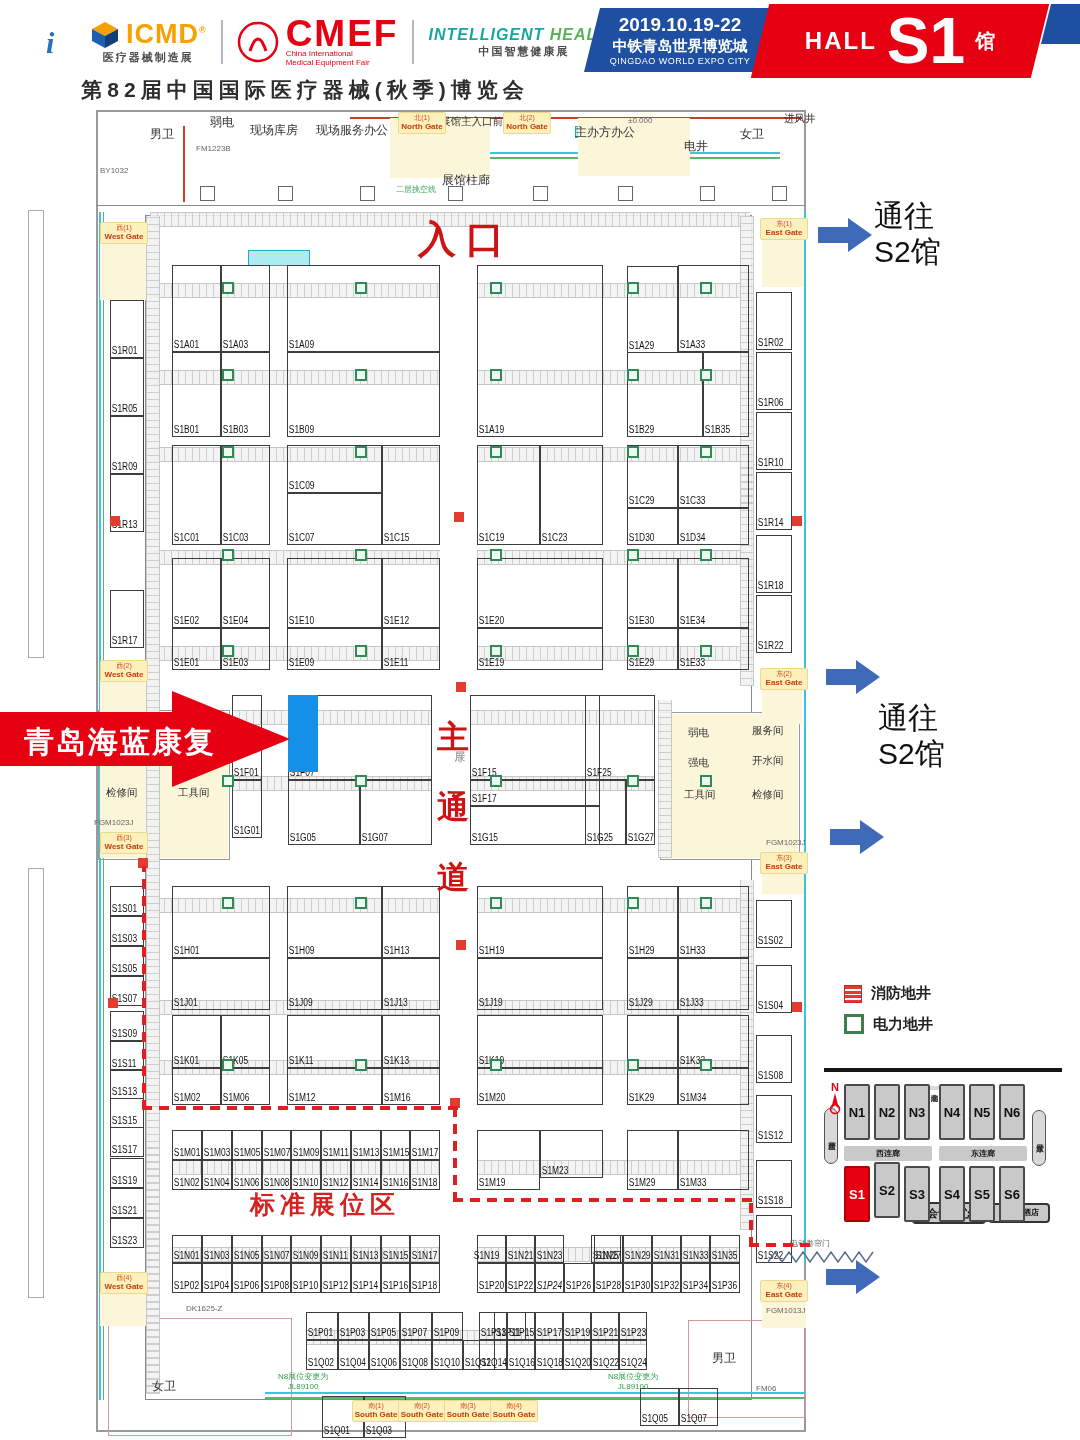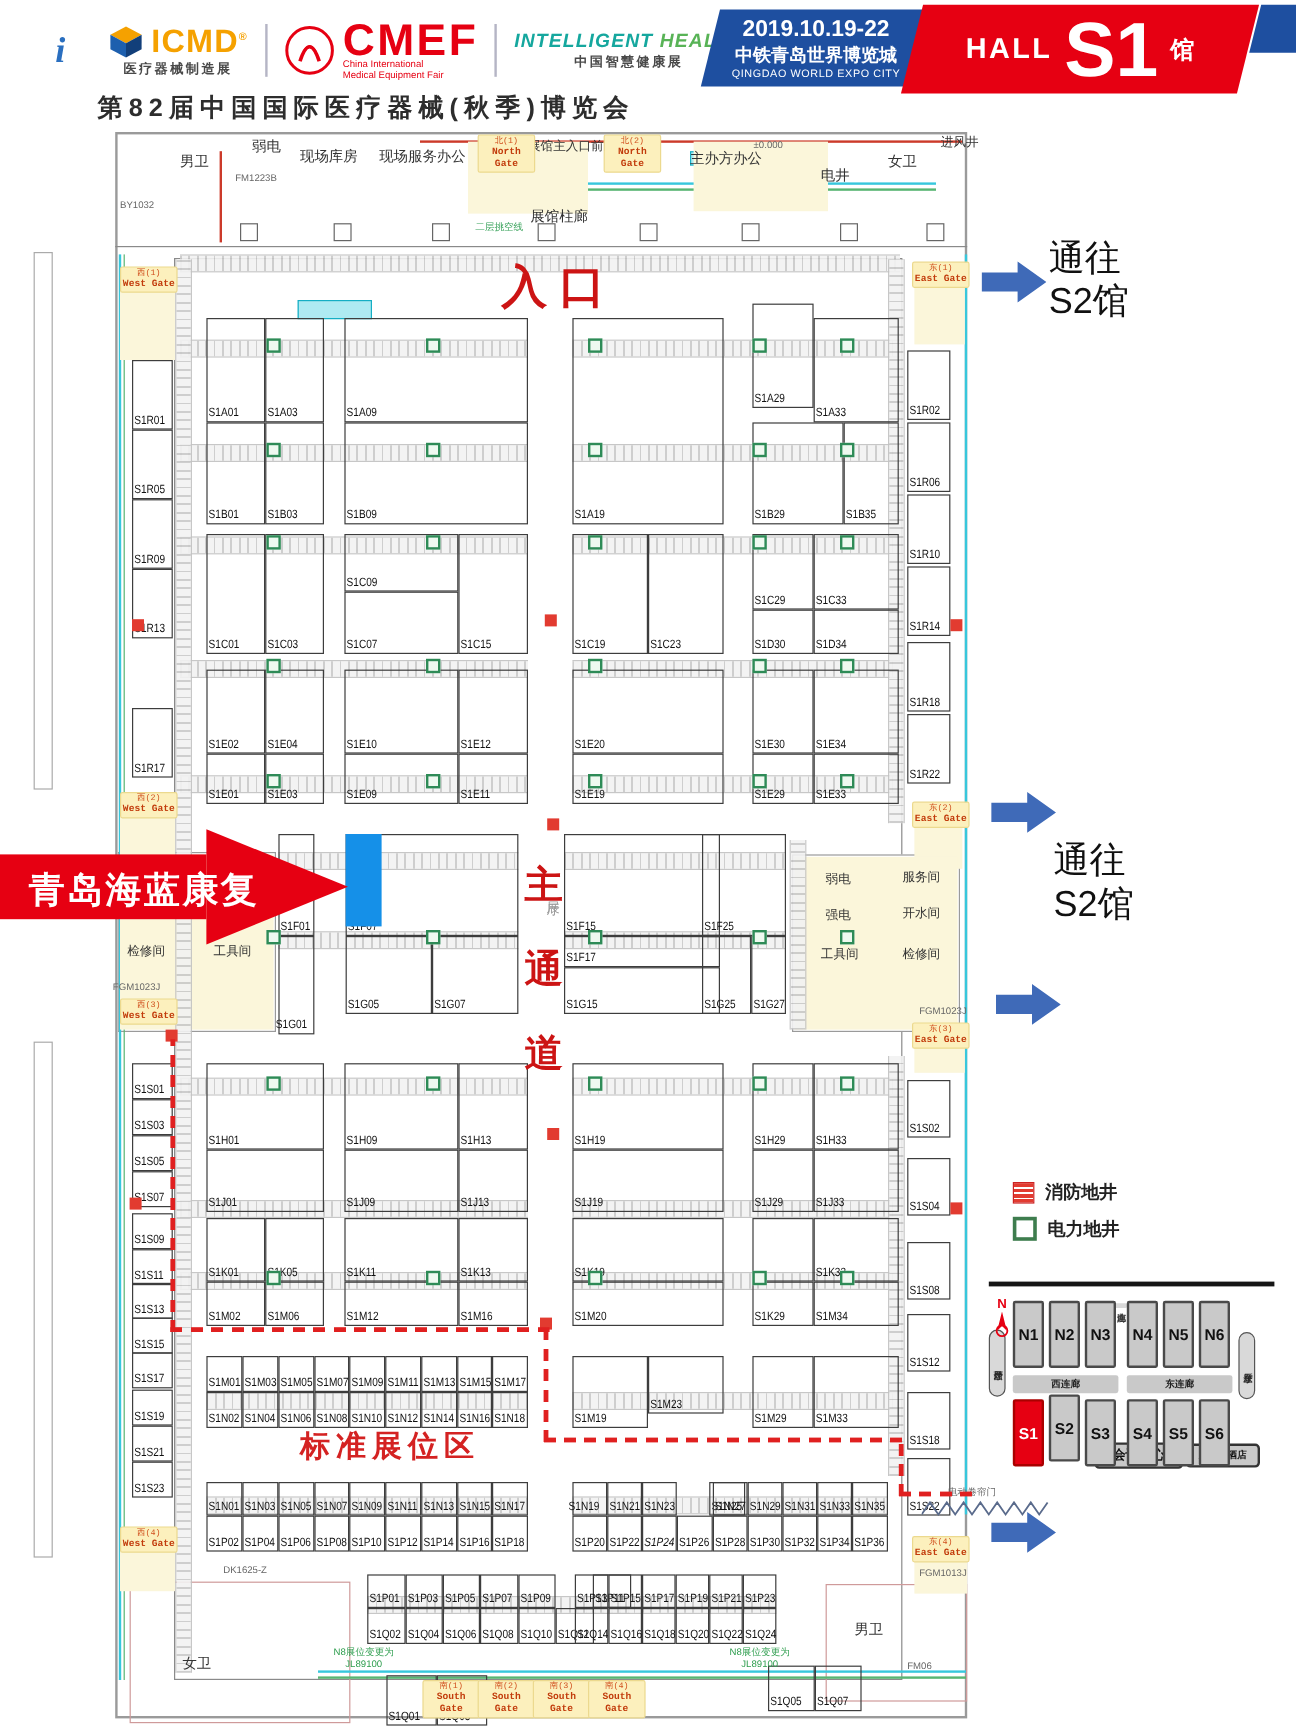--- a/index.html
+++ b/index.html
@@ -49,21 +49,21 @@
   .rsq{position:absolute;width:10px;height:10px;background:#e23b30;z-index:7;}
   .colsq{position:absolute;width:13px;height:13px;border:1.5px solid #666;background:#fff;z-index:3;}
   .dash-h{position:absolute;height:5px;z-index:9;background:repeating-linear-gradient(90deg,#e02020 0 10px,rgba(0,0,0,0) 10px 17px);}
   .dash-v{position:absolute;width:5px;z-index:9;background:repeating-linear-gradient(0deg,#e02020 0 10px,rgba(0,0,0,0) 10px 17px);}
   .room{position:absolute;font-size:12px;color:#333;white-space:nowrap;z-index:8;}
   .room.small{font-size:10.5px;}
   .room.tiny{font-size:8px;color:#708;color:#666;}
   .room.tinygreen{font-size:8px;color:#3aa35c;}
   .room.grayv{font-size:11px;color:#9a9a9a;writing-mode:vertical-rl;letter-spacing:2px;}
   .gate{position:absolute;width:46px;text-align:center;background:#fcf0bd;border:1px solid #ecd98e;
-        border-radius:2px;padding:1px 0;z-index:8;line-height:1.2;font-family:Liberation Mono, monospace;}
+        border-radius:2px;padding:1px 0;z-index:8;line-height:1.2;}
   .gate .gn{display:block;font-size:7px;color:#d0501e;}
   .gate .gg{display:block;font-size:8px;font-weight:bold;color:#c23c0c;}
   .ypatch{position:absolute;background:#fbf6da;z-index:1;}
   .ann{position:absolute;font-size:8px;color:#2f9e4f;z-index:8;text-align:center;line-height:1.3;}
   .bluebooth{position:absolute;left:288px;top:695px;width:30px;height:77px;background:#1590e8;z-index:10;}
 
   .entrance{position:absolute;left:418px;top:214px;font-size:38px;font-weight:bold;color:#cc1414;letter-spacing:10px;z-index:9;}
   .aisle{position:absolute;left:436px;top:702px;width:34px;text-align:center;font-size:32px;line-height:70px;
          font-weight:bold;color:#cc1414;white-space:pre-line;z-index:9;}
   .stdarea{position:absolute;left:250px;top:1188px;font-size:25px;font-weight:bold;color:#d42222;letter-spacing:5px;z-index:9;}
@@ -315,21 +315,21 @@
       </div>
       <div class="booth" style="left: 221px; top: 265px; width: 49px; height: 87px;">
         <span>S1A03</span>
       </div>
       <div class="booth" style="left: 287px; top: 265px; width: 153px; height: 87px;">
         <span>S1A09</span>
       </div>
       <div class="booth" style="left: 477px; top: 265px; width: 126px; height: 172px;">
         <span>S1A19</span>
       </div>
-      <div class="booth" style="left: 627px; top: 253px; width: 51px; height: 87px;">
+      <div class="booth" style="left: 627px; top: 266px; width: 51px; height: 87px;">
         <span>S1A29</span>
       </div>
       <div class="booth" style="left: 678px; top: 265px; width: 71px; height: 87px;">
         <span>S1A33</span>
       </div>
       <div class="booth" style="left: 172px; top: 352px; width: 49px; height: 85px;">
         <span>S1B01</span>
       </div>
       <div class="booth" style="left: 221px; top: 352px; width: 49px; height: 85px;">
         <span>S1B03</span>
@@ -423,21 +423,21 @@
       </div>
       <div class="booth" style="left: 288px; top: 695px; width: 144px; height: 85px;">
         <span>S1F07</span>
       </div>
       <div class="booth" style="left: 470px; top: 695px; width: 130px; height: 85px;">
         <span>S1F15</span>
       </div>
       <div class="booth" style="left: 585px; top: 695px; width: 70px; height: 85px;">
         <span>S1F25</span>
       </div>
-      <div class="booth" style="left: 232px; top: 780px; width: 30px; height: 82px; justify-content: flex-end;">
+      <div class="booth" style="left: 232px; top: 780px; width: 30px; height: 58px;">
         <span>S1G01</span>
       </div>
       <div class="booth" style="left: 288px; top: 780px; width: 72px; height: 65px;">
         <span>S1G05</span>
       </div>
       <div class="booth" style="left: 360px; top: 780px; width: 72px; height: 65px;">
         <span>S1G07</span>
       </div>
       <div class="booth" style="left: 470px; top: 780px; width: 130px; height: 26px;">
         <span>S1F17</span>

